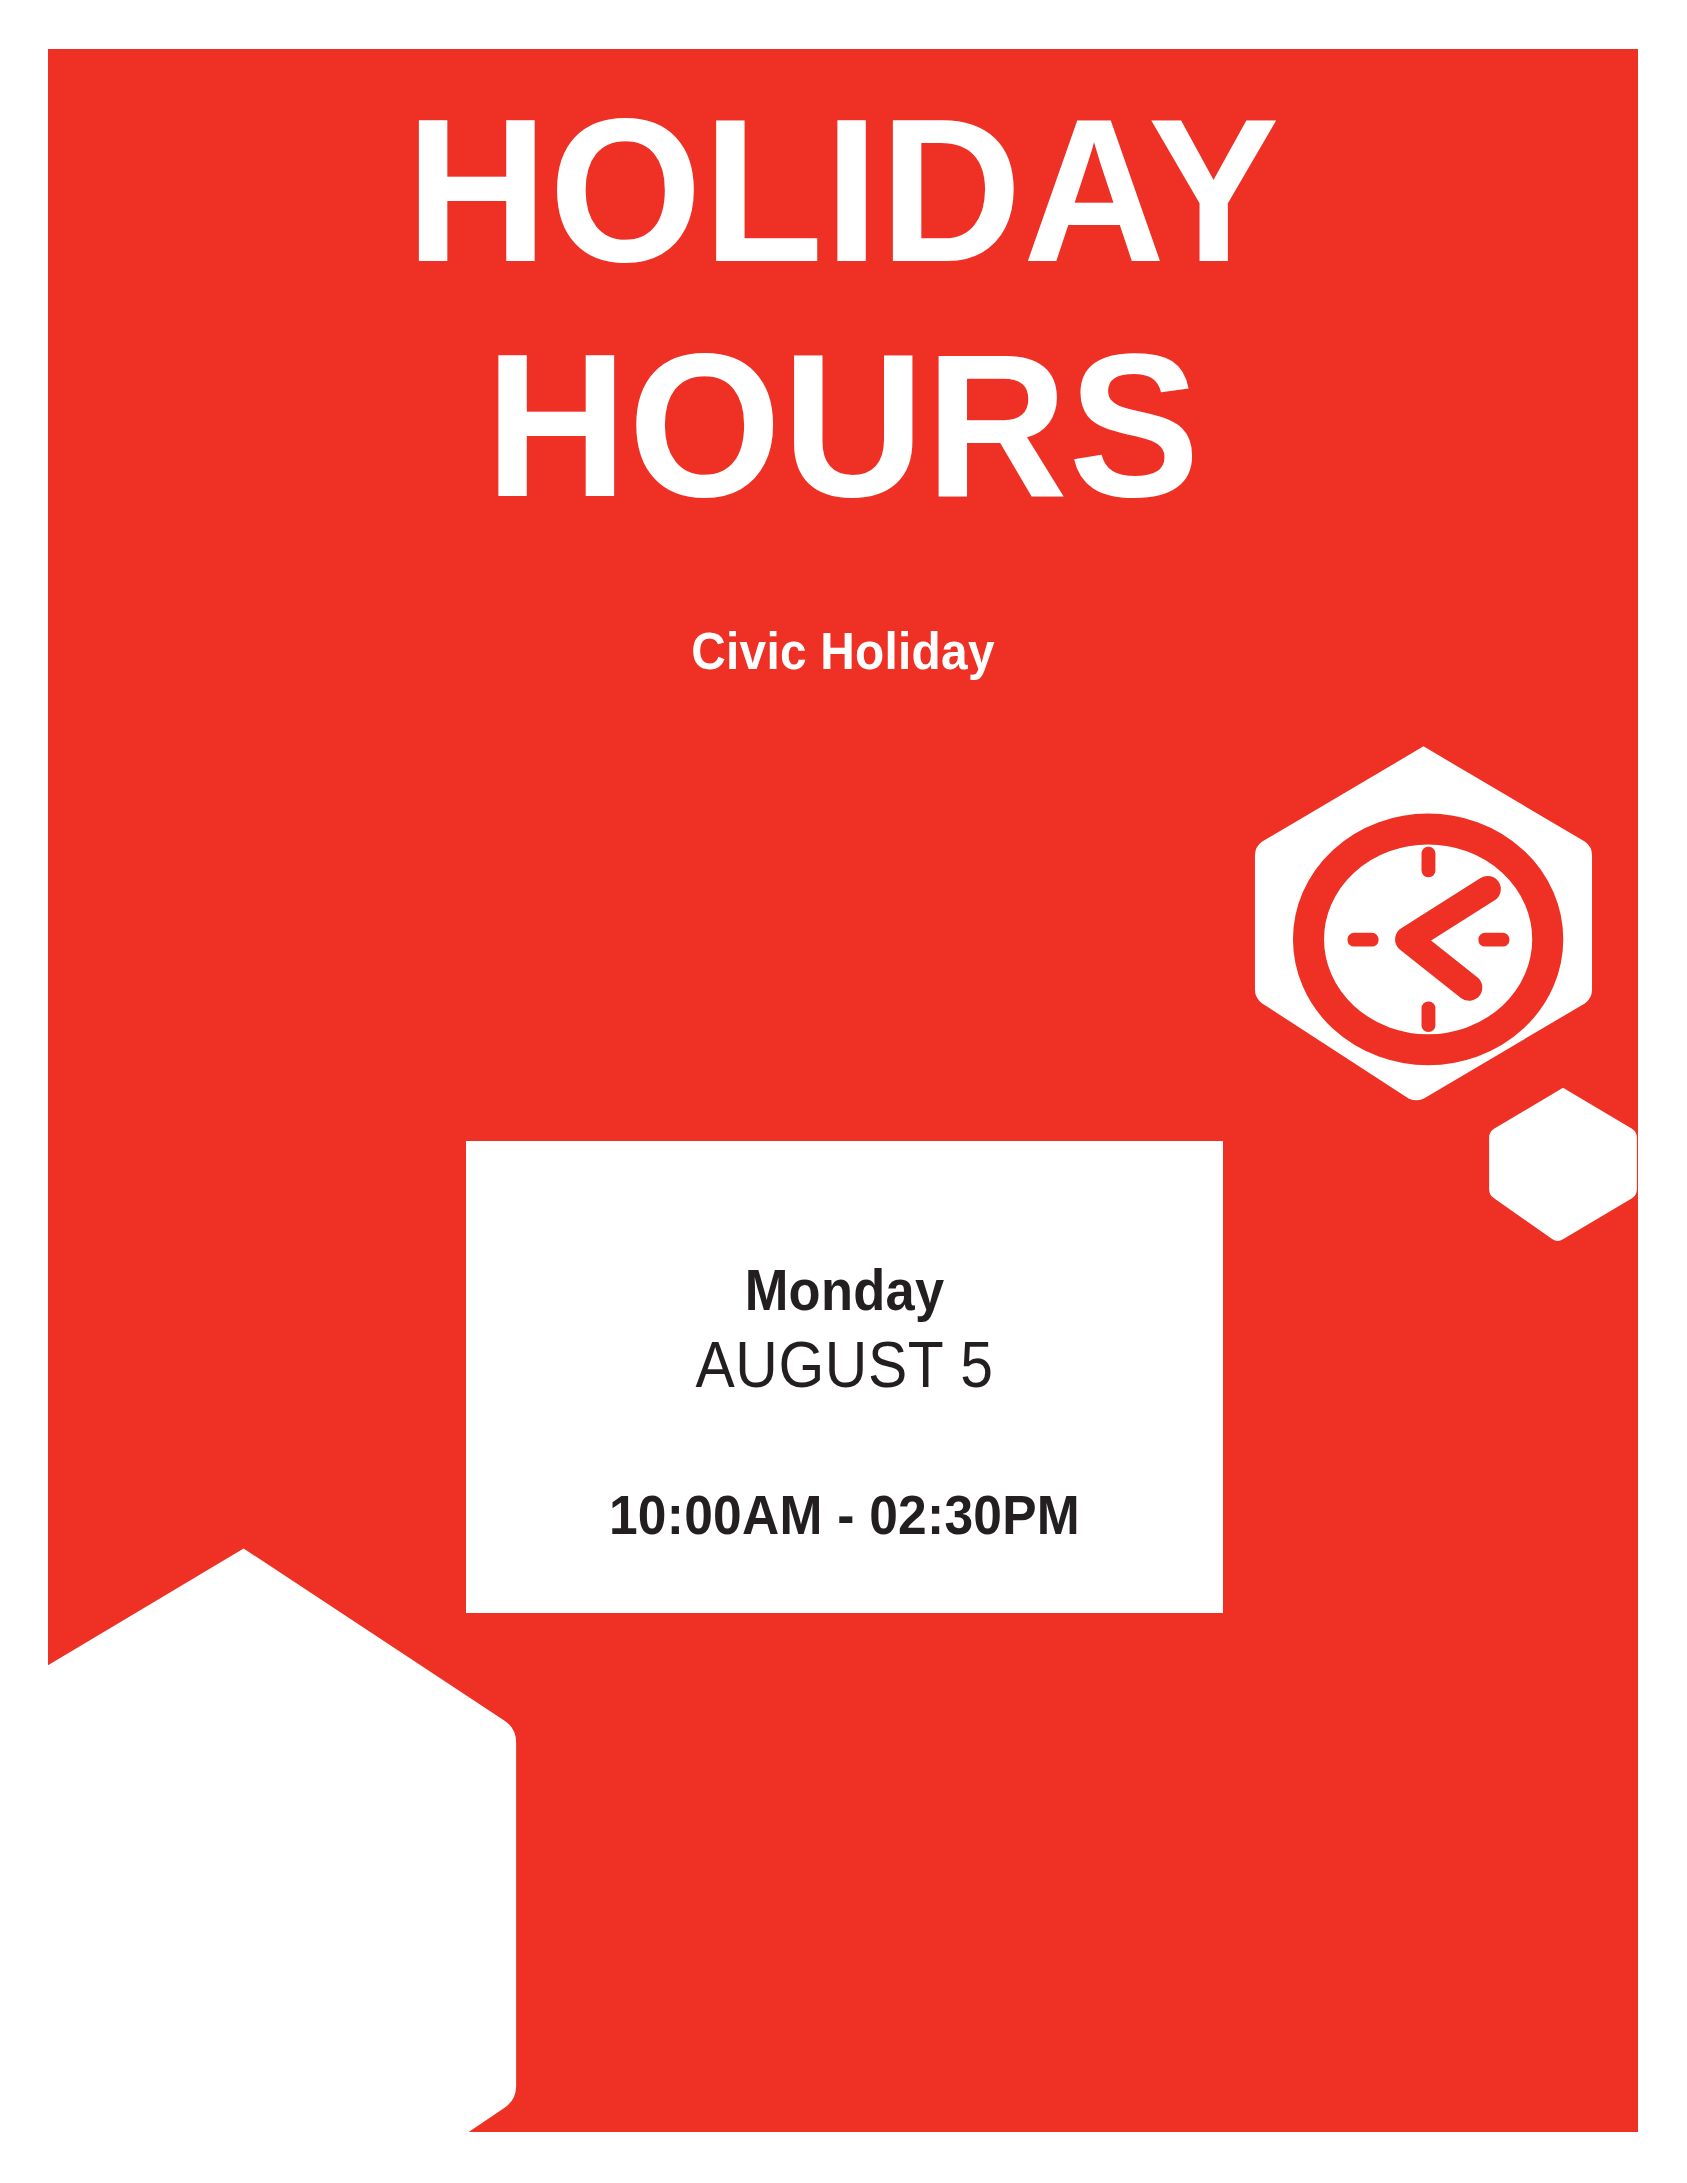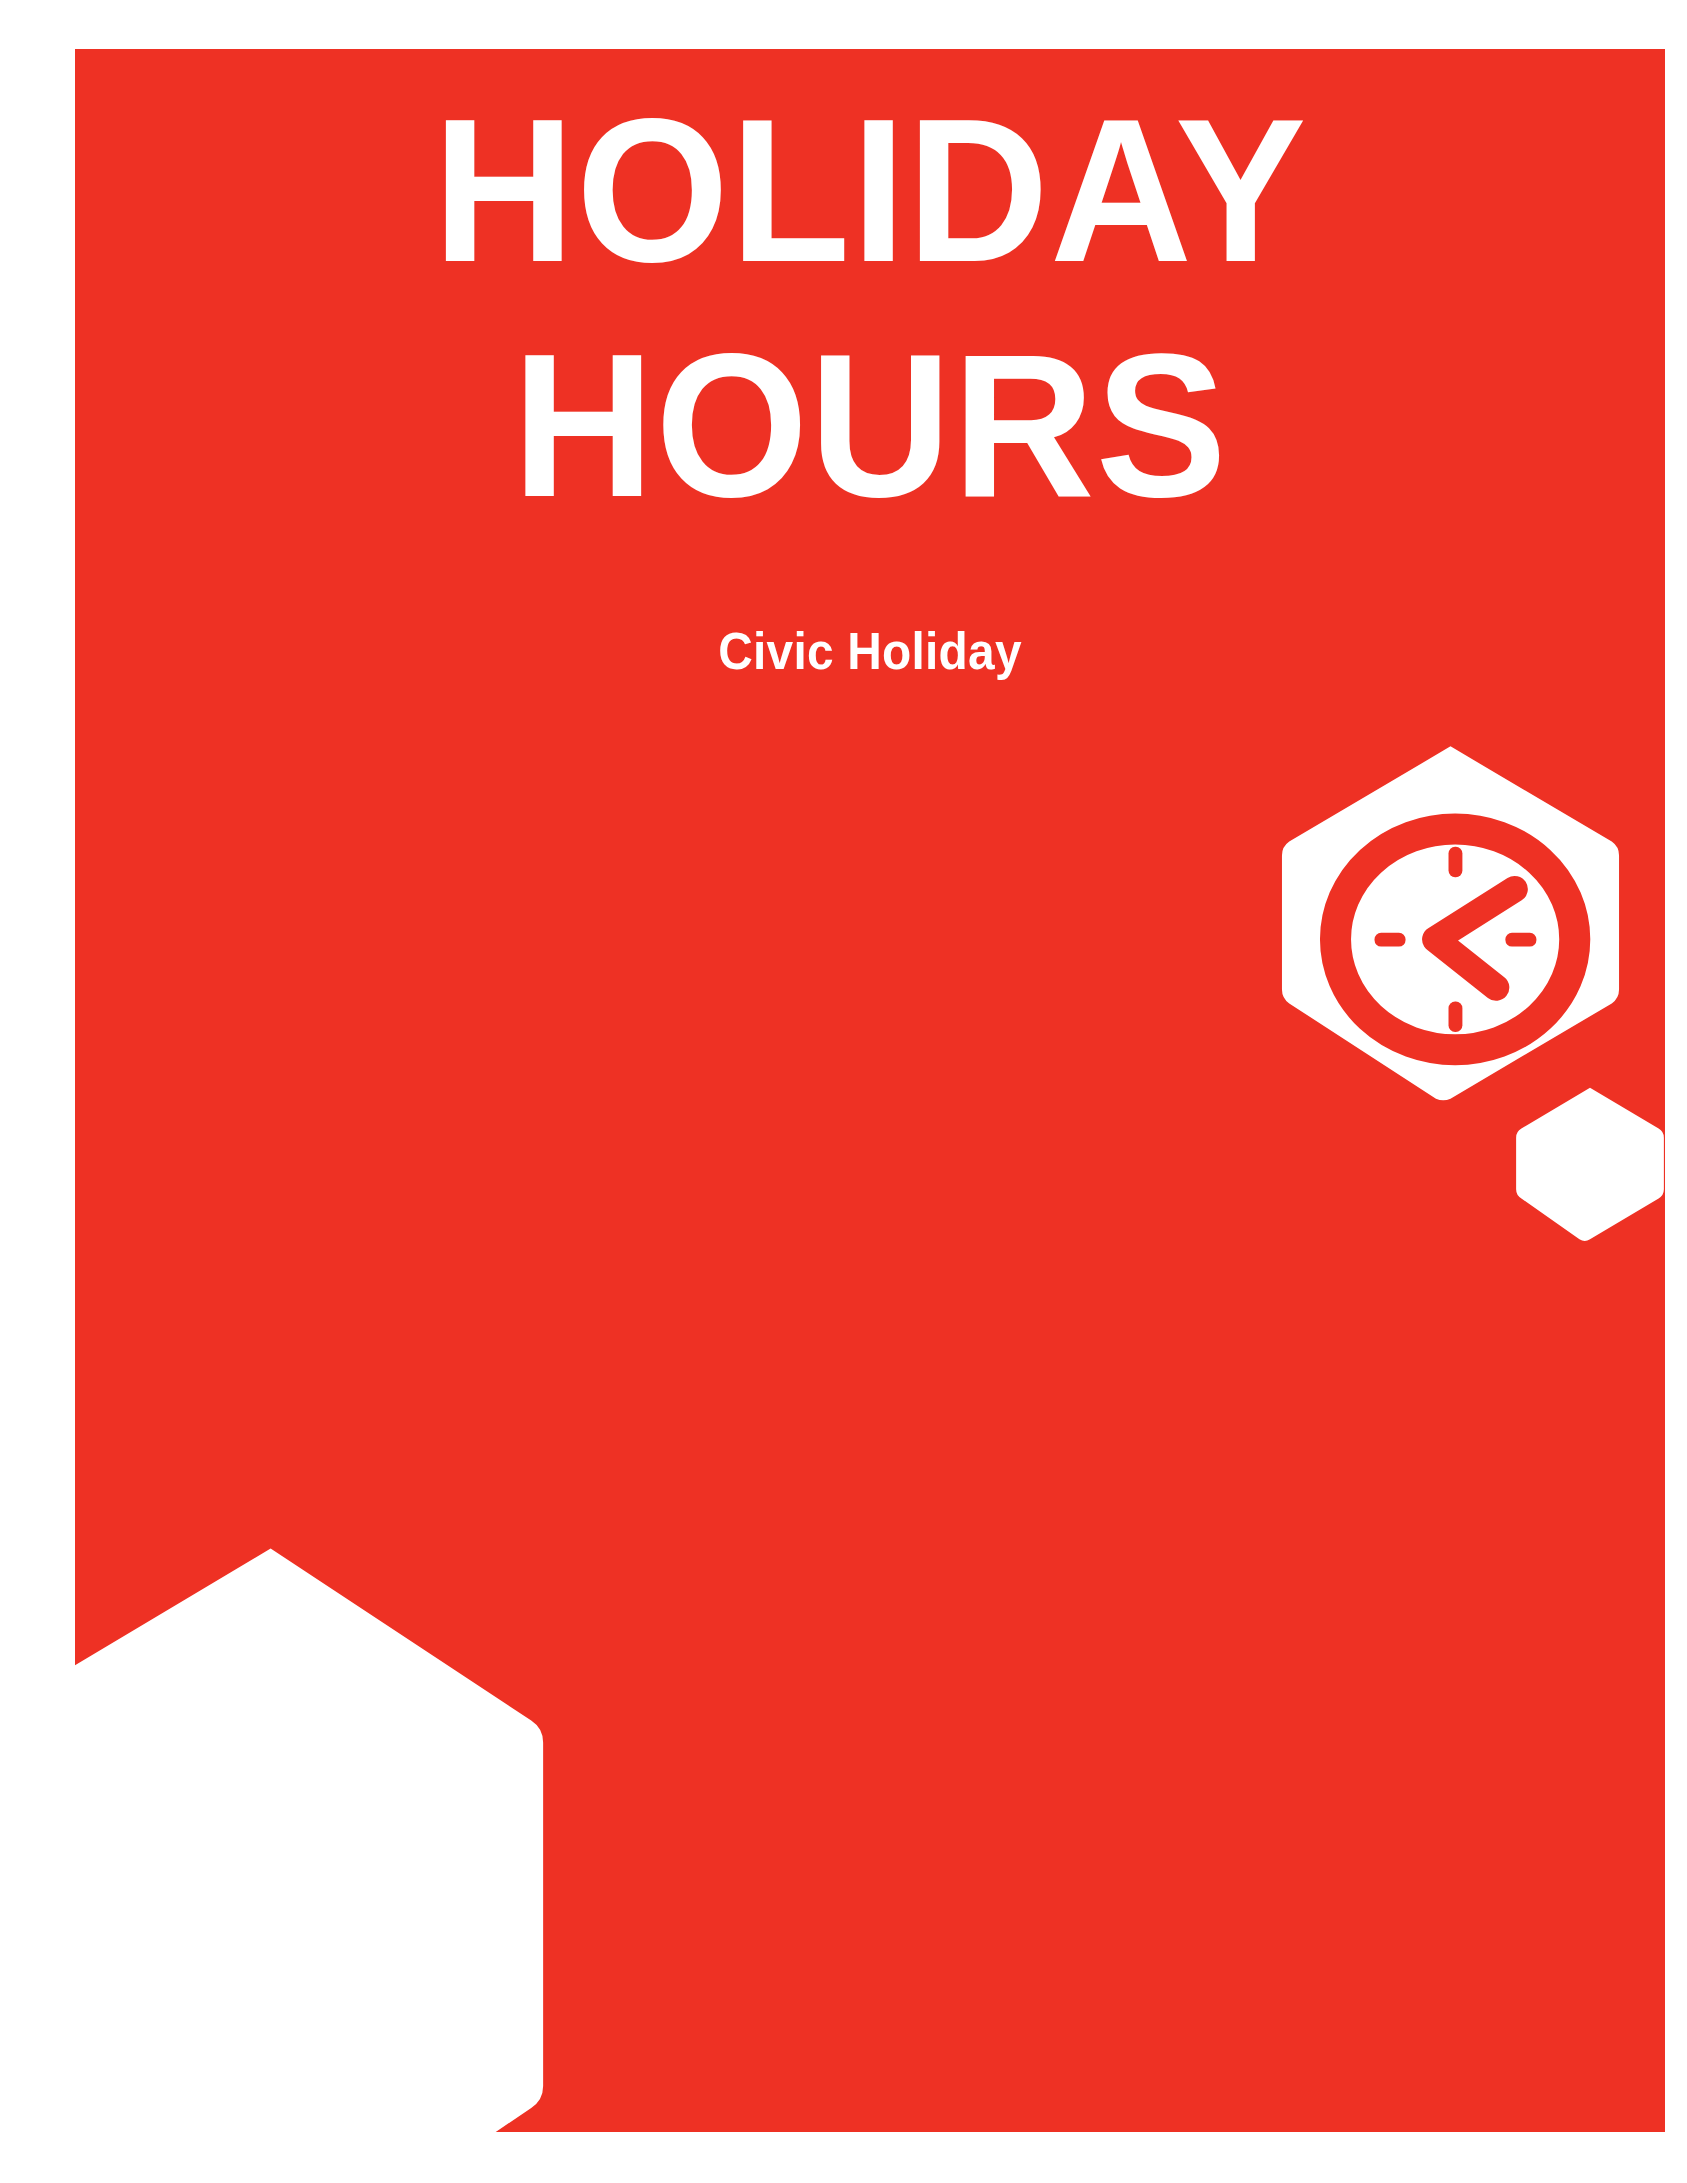--- a/index.html
+++ b/index.html
@@ -25,21 +25,20 @@
 
   
   #red-panel {
     position: absolute;
     left: 48px;
     top: 49px;
     width: 1590px;
     height: 2083px;
     background: #ee3124;
     overflow: hidden;
-    margin-left: 27px;
   }
 
   
   #headline-block {
     position: absolute;
     left: 0;
     top: 0;
     width: 1590px;
     text-align: center;
   }
@@ -234,16 +233,21 @@
                  L 636 1120
                  A 40 40 0 0 1 596 1120
                  L 200 854
                  A 40 40 0 0 1 182 820
                  L 182 302
                  A 40 40 0 0 1 200 268
                  Z" fill="#ffffff"></path>
       </svg>
     </div>
 
+    <div id="info-card">
+      <div id="card-day">Monday</div>
+      <div id="card-date">AUGUST 5</div>
+      <div id="card-time">10:00AM - 02:30PM</div>
+    </div>
 
   </div>
 </div>
 
 
 </body></html>

